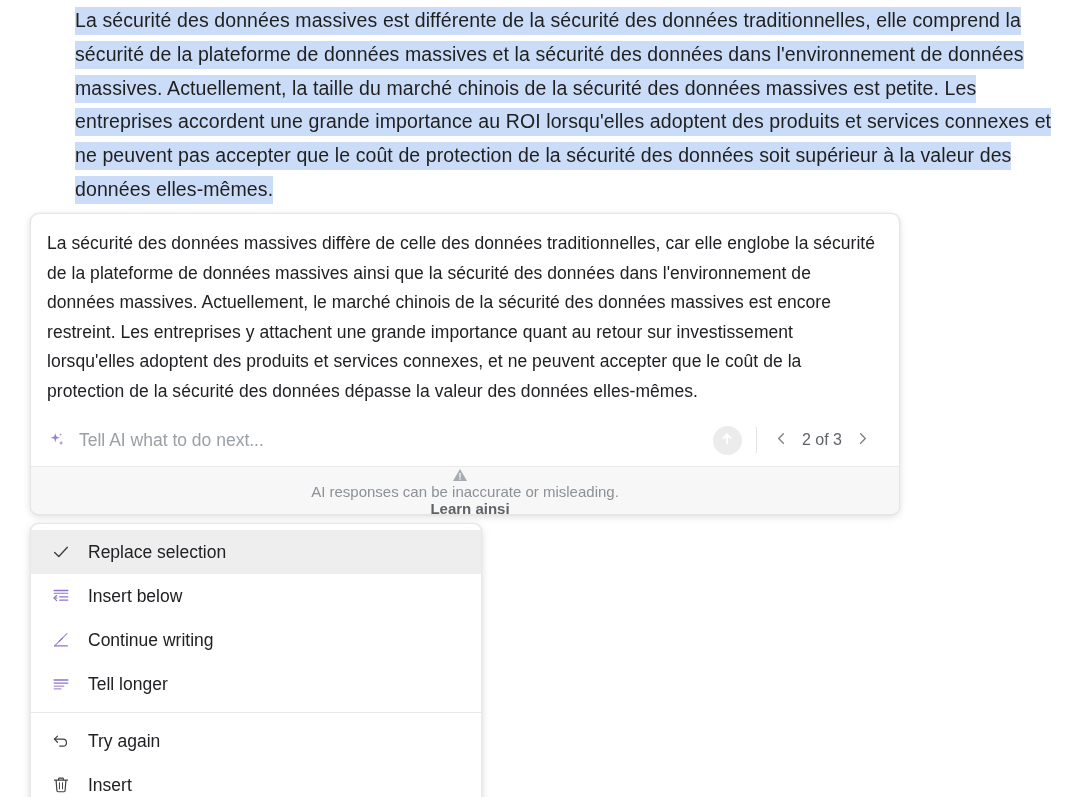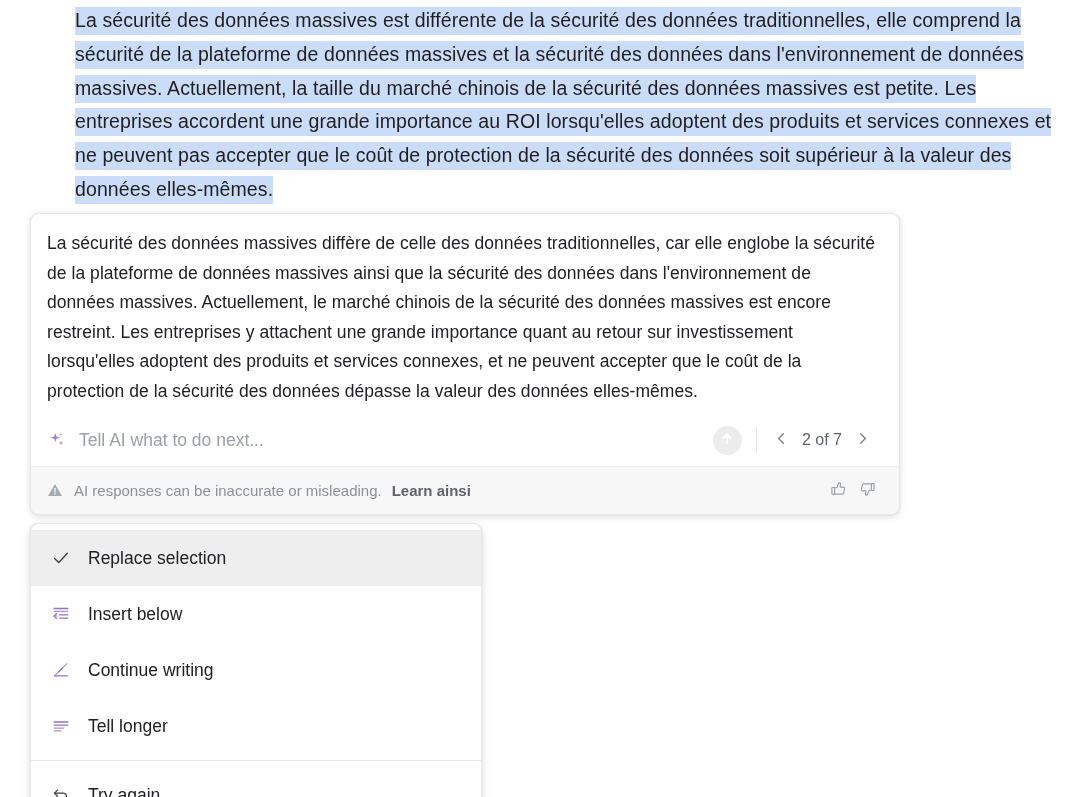--- a/index.html
+++ b/index.html
@@ -89,20 +89,21 @@
     padding: 0 5px; white-space: nowrap;
   }
 
   
   .disclaimer {
     display: flex; align-items: center;
     height: 48px;
     background: #f7f7f7;
     border-top: 1px solid #ececec;
     padding: 0 16px 0 16px;
+    flex-direction: column;
   }
   .warn-icon { width: 16px; height: 16px; margin-right: 11px; flex:0 0 auto; }
   .disc-text { font-size: 15px; color: #8c9197; white-space: nowrap; }
   .disc-link {
     font-size: 15px; color: #5f6368; font-weight: bold;
     margin-left: 10px; text-decoration: none; white-space: nowrap;
   }
   .spacer { flex: 1 1 auto; }
   .fb-btn {
     width: 30px; height: 30px;
@@ -117,21 +118,21 @@
     width: 452px;
     background: #ffffff;
     border: 1px solid #e8e8e8;
     border-radius: 9px;
     box-shadow: 0 3px 9px rgba(0,0,0,0.15), 0 0 1px rgba(0,0,0,0.15);
     padding: 6px 0 6px 0;
     overflow: hidden;
   }
   .menu-item {
     display: flex; align-items: center;
-    height: 56px;
+    height: 44px;
     padding: 0 16px 0 19px;
     cursor: pointer;
     color: #202124;
     font-size: 17.5px;
   }
   .menu-item.active { background: #eeeeee; }
   .menu-icon {
     width: 22px; height: 22px; flex: 0 0 auto;
     margin-right: 16px;
     display: flex; align-items: center; justify-content: center;
@@ -170,21 +171,21 @@
       </button>
       <div class="vdiv"></div>
       <div class="pager">
         <button class="pager-arrow">
           <span>
             <svg viewBox="0 0 16 16" width="15" height="15">
               <path d="M10 3 L5 8 L10 13" stroke="#7a7f85" stroke-width="1.4" fill="none" stroke-linecap="round" stroke-linejoin="round"></path>
             </svg>
           </span>
         </button>
-        <span class="pager-label">2 of 7</span>
+        <span class="pager-label">2 of 3</span>
         <button class="pager-arrow">
           <span>
             <svg viewBox="0 0 16 16" width="15" height="15">
               <path d="M6 3 L11 8 L6 13" stroke="#7a7f85" stroke-width="1.4" fill="none" stroke-linecap="round" stroke-linejoin="round"></path>
             </svg>
           </span>
         </button>
       </div>
     </div>
 

